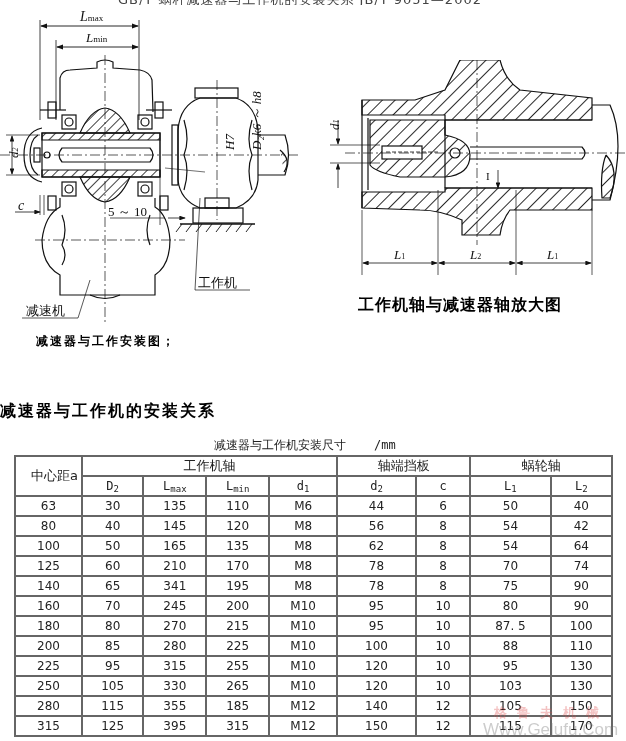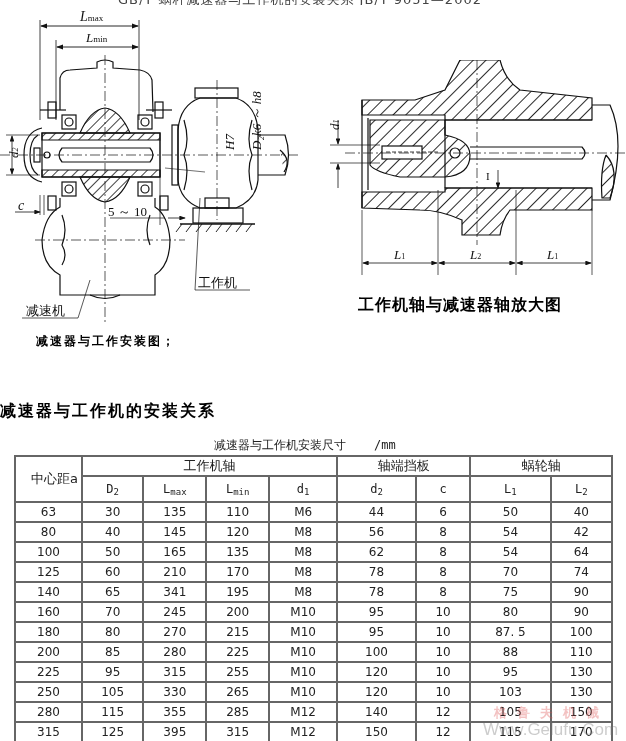--- a/index.html
+++ b/index.html
@@ -11,21 +11,21 @@
   .svgtxt-serif { font-family: "Liberation Serif", "DejaVu Serif", serif; font-style: italic; }
   .svgtxt-cn { font-family: "DejaVu Sans", sans-serif; }
   .caption-right { position: absolute; left: 358px; top: 295px; font-size: 16px; font-weight: bold; letter-spacing: 1px; }
   .caption-left { position: absolute; left: 36px; top: 333px; font-size: 12px; font-weight: bold; letter-spacing: 2px; }
   .section-title { position: absolute; left: 0; width: 505px; top: 373px; text-align: left; font-size: 16px; font-weight: bold; letter-spacing: 2px; margin-top: 28px; }
   .table-caption { position: absolute; left: 214px; top: 437px; font-size: 12px; color: #222; white-space: nowrap; }
   .table-caption .unit { margin-left: 28px; font-family: "DejaVu Sans Mono", monospace; font-size: 12px; }
   table.spec { position: absolute; left: 14px; top: 455px; width: 599px; border-collapse: collapse; border: 2px solid #555; font-family: "DejaVu Sans", sans-serif; font-size: 12px; color: #222; }
   table.spec th, table.spec td { border: 2px solid #666; text-align: center; font-weight: normal; padding: 0; }
   table.spec thead tr.g th { height: 20px; font-size: 13px; }
-  table.spec thead tr.s th { height: 26px; font-family: "DejaVu Sans Mono", monospace; font-size: 12px; }
+  table.spec thead tr.s th { height: 20px; font-family: "DejaVu Sans Mono", monospace; font-size: 12px; }
   table.spec tbody td { height: 20px; font-size: 12px; }
   table.spec th.corner { width: 67px; font-size: 13px; padding-left: 12px; }
   sub { font-size: 9px; vertical-align: -2px; }
   .watermark-cn { position: absolute; left: 494px; top: 704px; font-size: 13px; color: rgba(220,80,80,0.35); letter-spacing: 10px; font-weight: bold; pointer-events: none; }
   .watermark-url { position: absolute; left: 483px; top: 720px; font-size: 17px; color: rgba(120,120,120,0.38); pointer-events: none; font-family: "Liberation Sans", sans-serif; }
 </style>
 </head>
 <body>
 
 <div class="top-cut">GB/T 蜗杆减速器与工作机的安装关系 JB/T 9051—2002</div>
@@ -342,21 +342,21 @@
         <td>M10</td>
         <td>120</td>
         <td>10</td>
         <td>103</td>
         <td>130</td>
       </tr>
       <tr>
         <td>280</td>
         <td>115</td>
         <td>355</td>
-        <td>285</td>
+        <td>185</td>
         <td>M12</td>
         <td>140</td>
         <td>12</td>
         <td>105</td>
         <td>150</td>
       </tr>
       <tr>
         <td>315</td>
         <td>125</td>
         <td>395</td>

